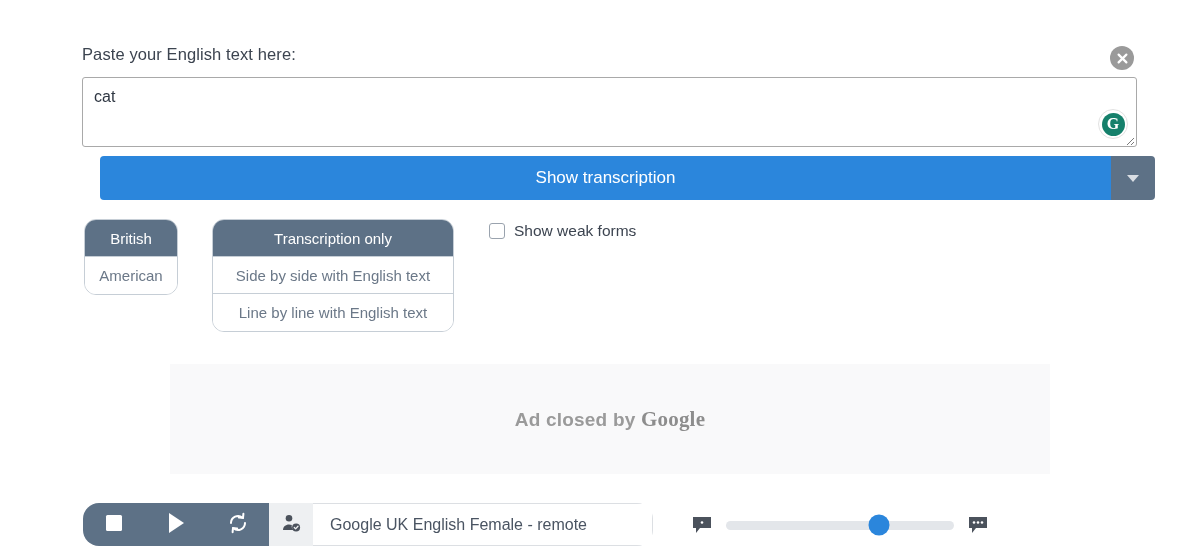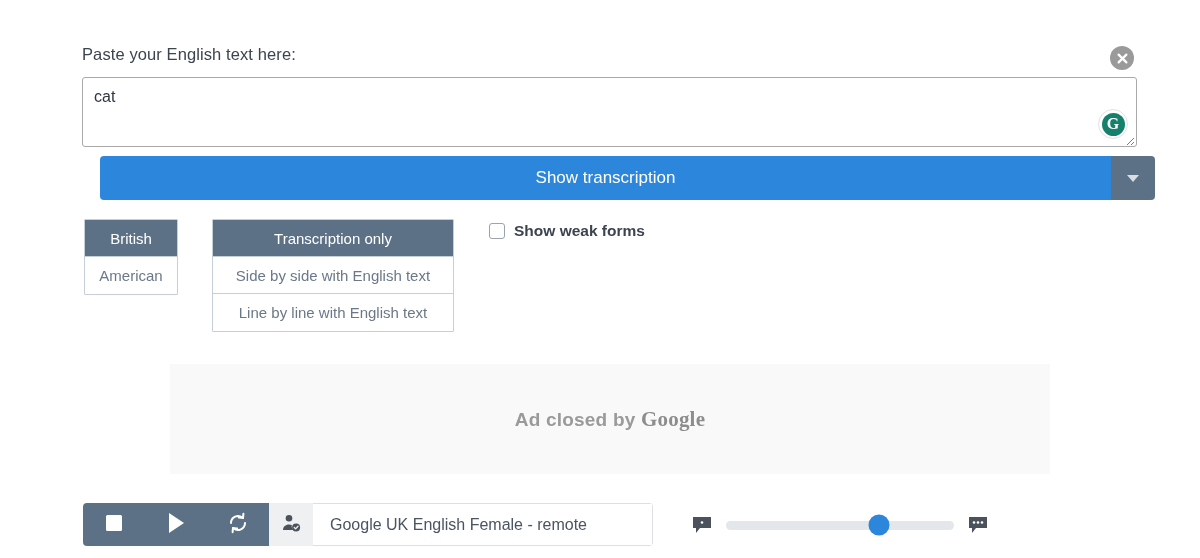--- a/index.html
+++ b/index.html
@@ -142,21 +142,21 @@
     width: 0; height: 0;
     border-left: 6px solid transparent;
     border-right: 6px solid transparent;
     border-top: 7px solid #d9dee4;
   }
 
   
   .opt-group {
     position: absolute;
     border: 1px solid #c6ced6;
-    border-radius: 1px;
+    border-radius: 12px;
     overflow: hidden;
     background: #ffffff;
   }
   .opt-btn {
     display: flex;
     align-items: center;
     justify-content: center;
     font-size: 15px;
     color: #6b7888;
     background: #ffffff;
@@ -176,21 +176,20 @@
   #layout-group { left: 212px; top: 178px; width: 242px; }
 
   
   .weak-row {
     position: absolute;
     left: 489px;
     top: 181px;
     display: flex;
     align-items: center;
     gap: 9px;
-    font-weight: bold;
   }
   .cbox {
     width: 16px;
     height: 16px;
     border: 1.5px solid #9aa3ae;
     border-radius: 3px;
     background: #ffffff;
     cursor: pointer;
   }
   .weak-label {
@@ -252,21 +251,21 @@
   }
 
   
   .player {
     position: absolute;
     left: 83px;
     top: 462px;
     height: 43px;
     display: flex;
     align-items: stretch;
-    border-radius: 4px;
+    border-radius: 16px;
     overflow: hidden;
   }
   .pl-controls {
     display: flex;
     background: #5d7186;
   }
   .pl-btn {
     width: 62px;
     display: flex;
     align-items: center;

